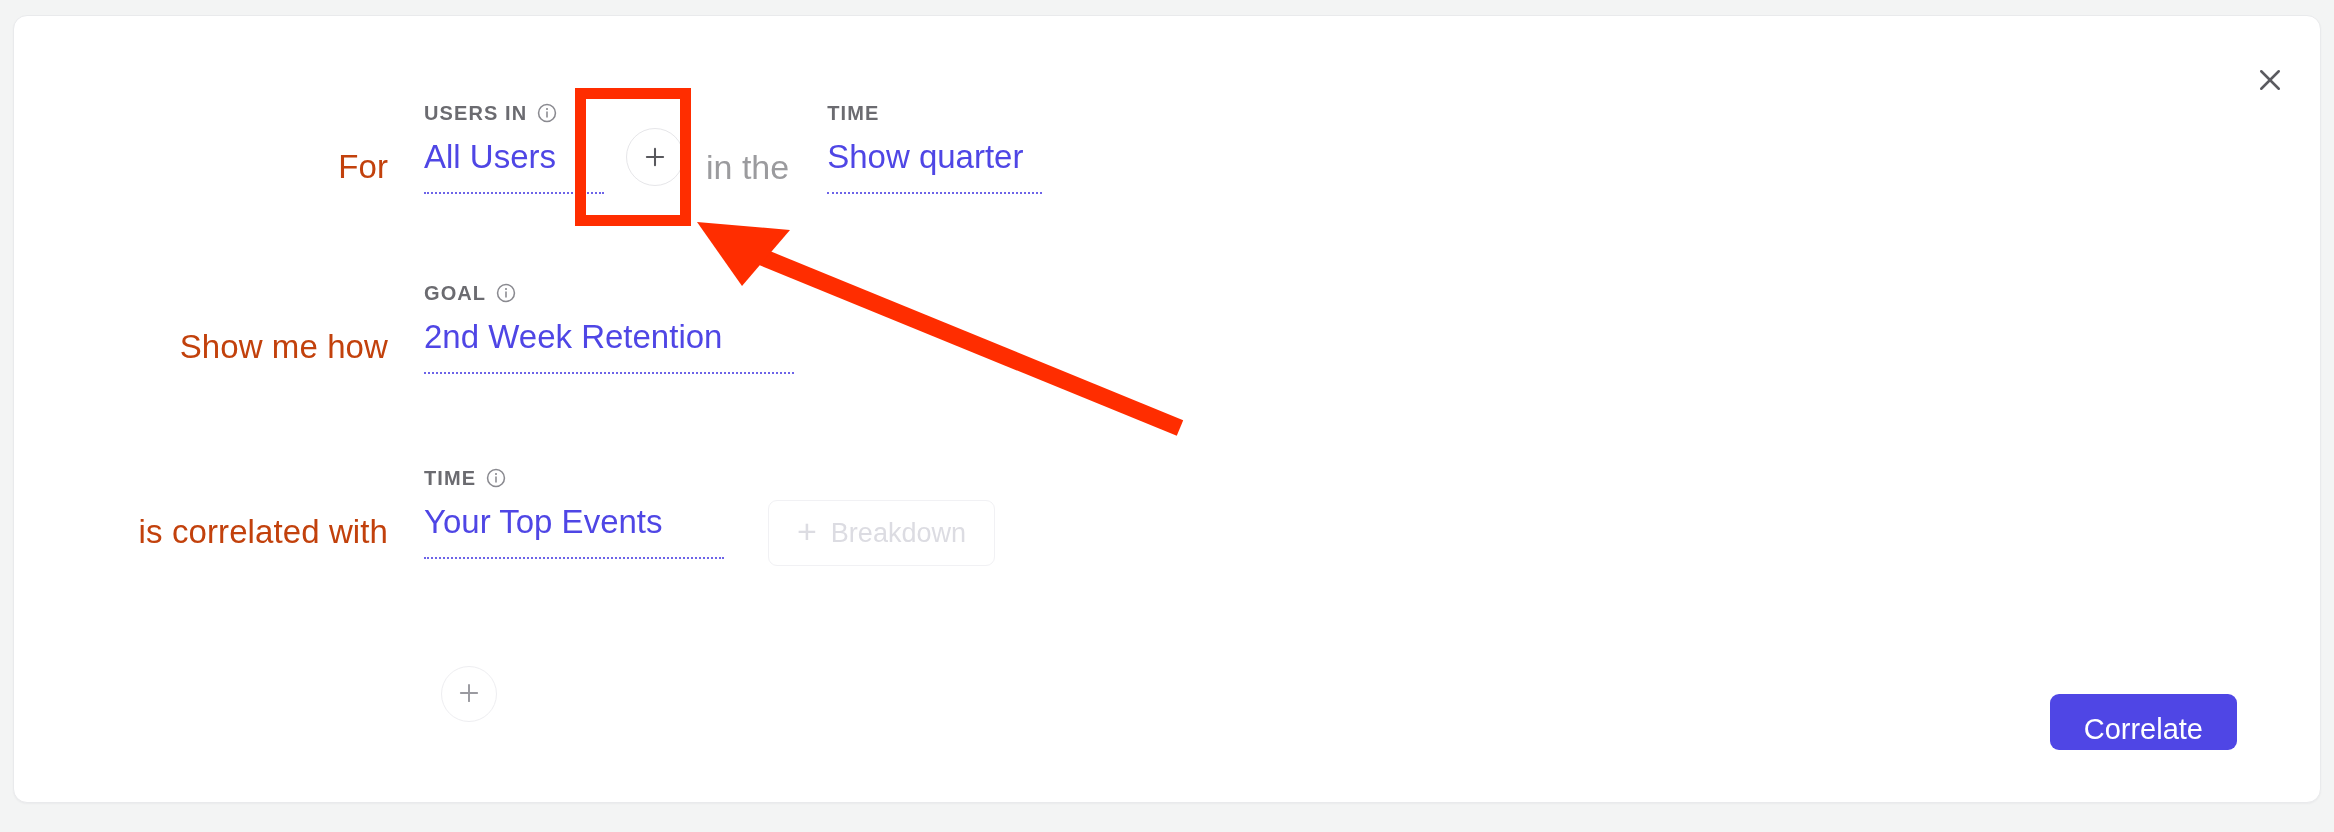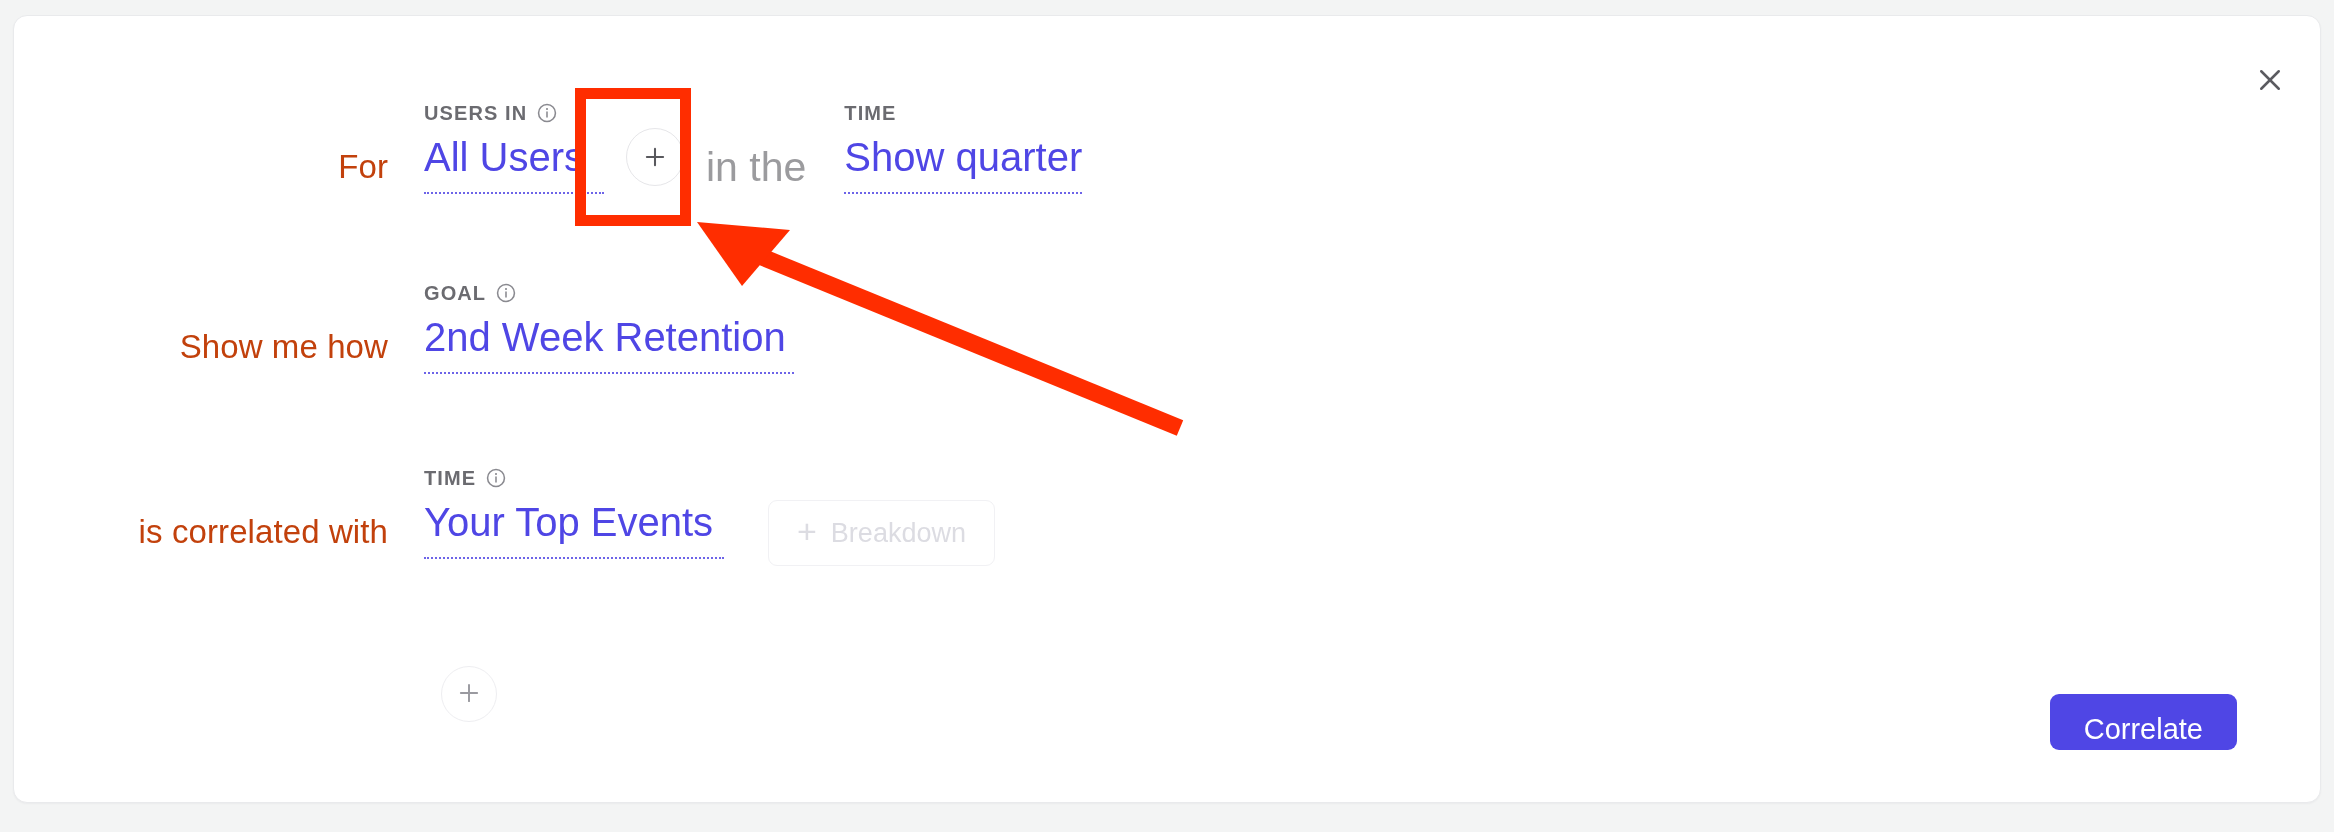--- a/index.html
+++ b/index.html
@@ -102,21 +102,21 @@
 
   .info-icon {
     display: inline-flex;
     width: 22px;
     height: 22px;
     flex: 0 0 22px;
   }
   .info-icon svg { display: block; }
 
   .field-value {
-    font-size: 40px;
+    font-size: 33px;
     line-height: 44px;
     color: #4f46e5;
     white-space: nowrap;
     cursor: pointer;
     padding-bottom: 13px;
     border-bottom: 2px dotted #6d64e8;
   }
 
   .fv-users    { min-width: 180px; }
   .fv-time     { min-width: 215px; }
@@ -143,21 +143,21 @@
     display: flex;
     align-items: center;
     height: 78px;
     padding-top: 34px;
     margin-left: 22px;
     margin-right: 22px;
   }
 
   .mid-text {
     color: #9b9b9e;
-    font-size: 41px;
+    font-size: 34px;
     line-height: 44px;
     white-space: nowrap;
     padding-top: 44px;
     margin-right: 38px;
   }
 
   
   .breakdown-btn {
     display: inline-flex;
     align-items: center;

